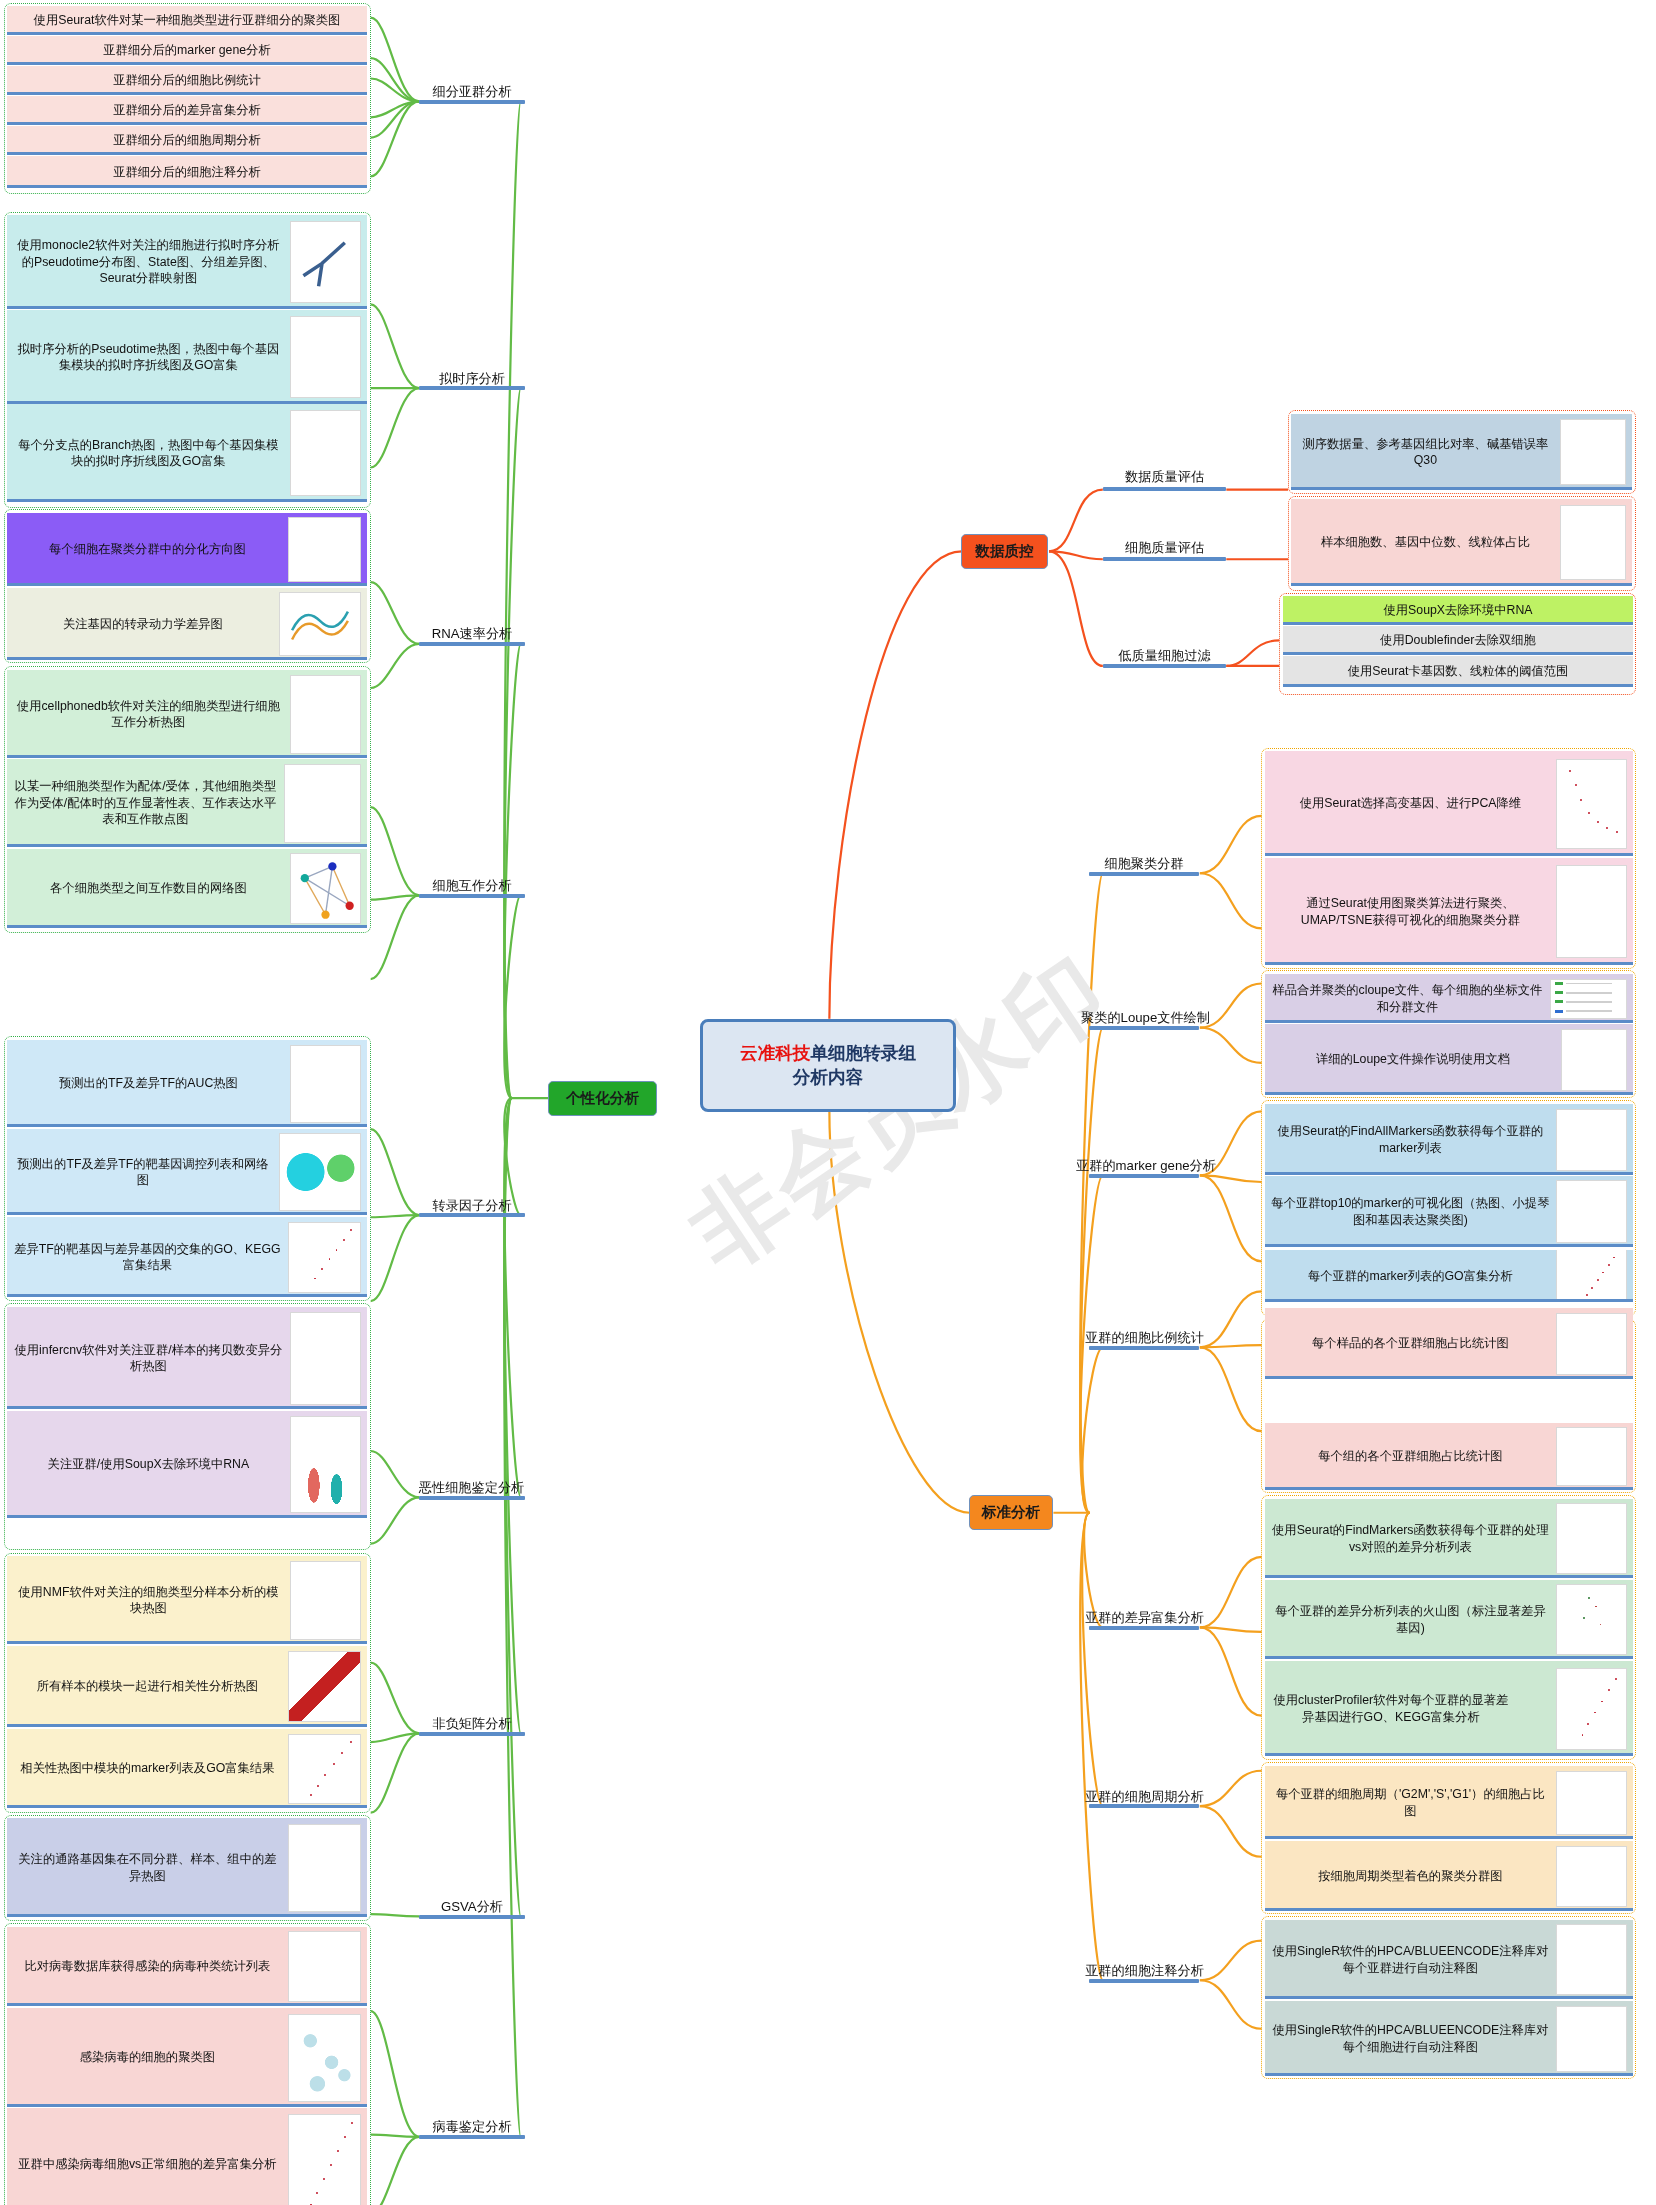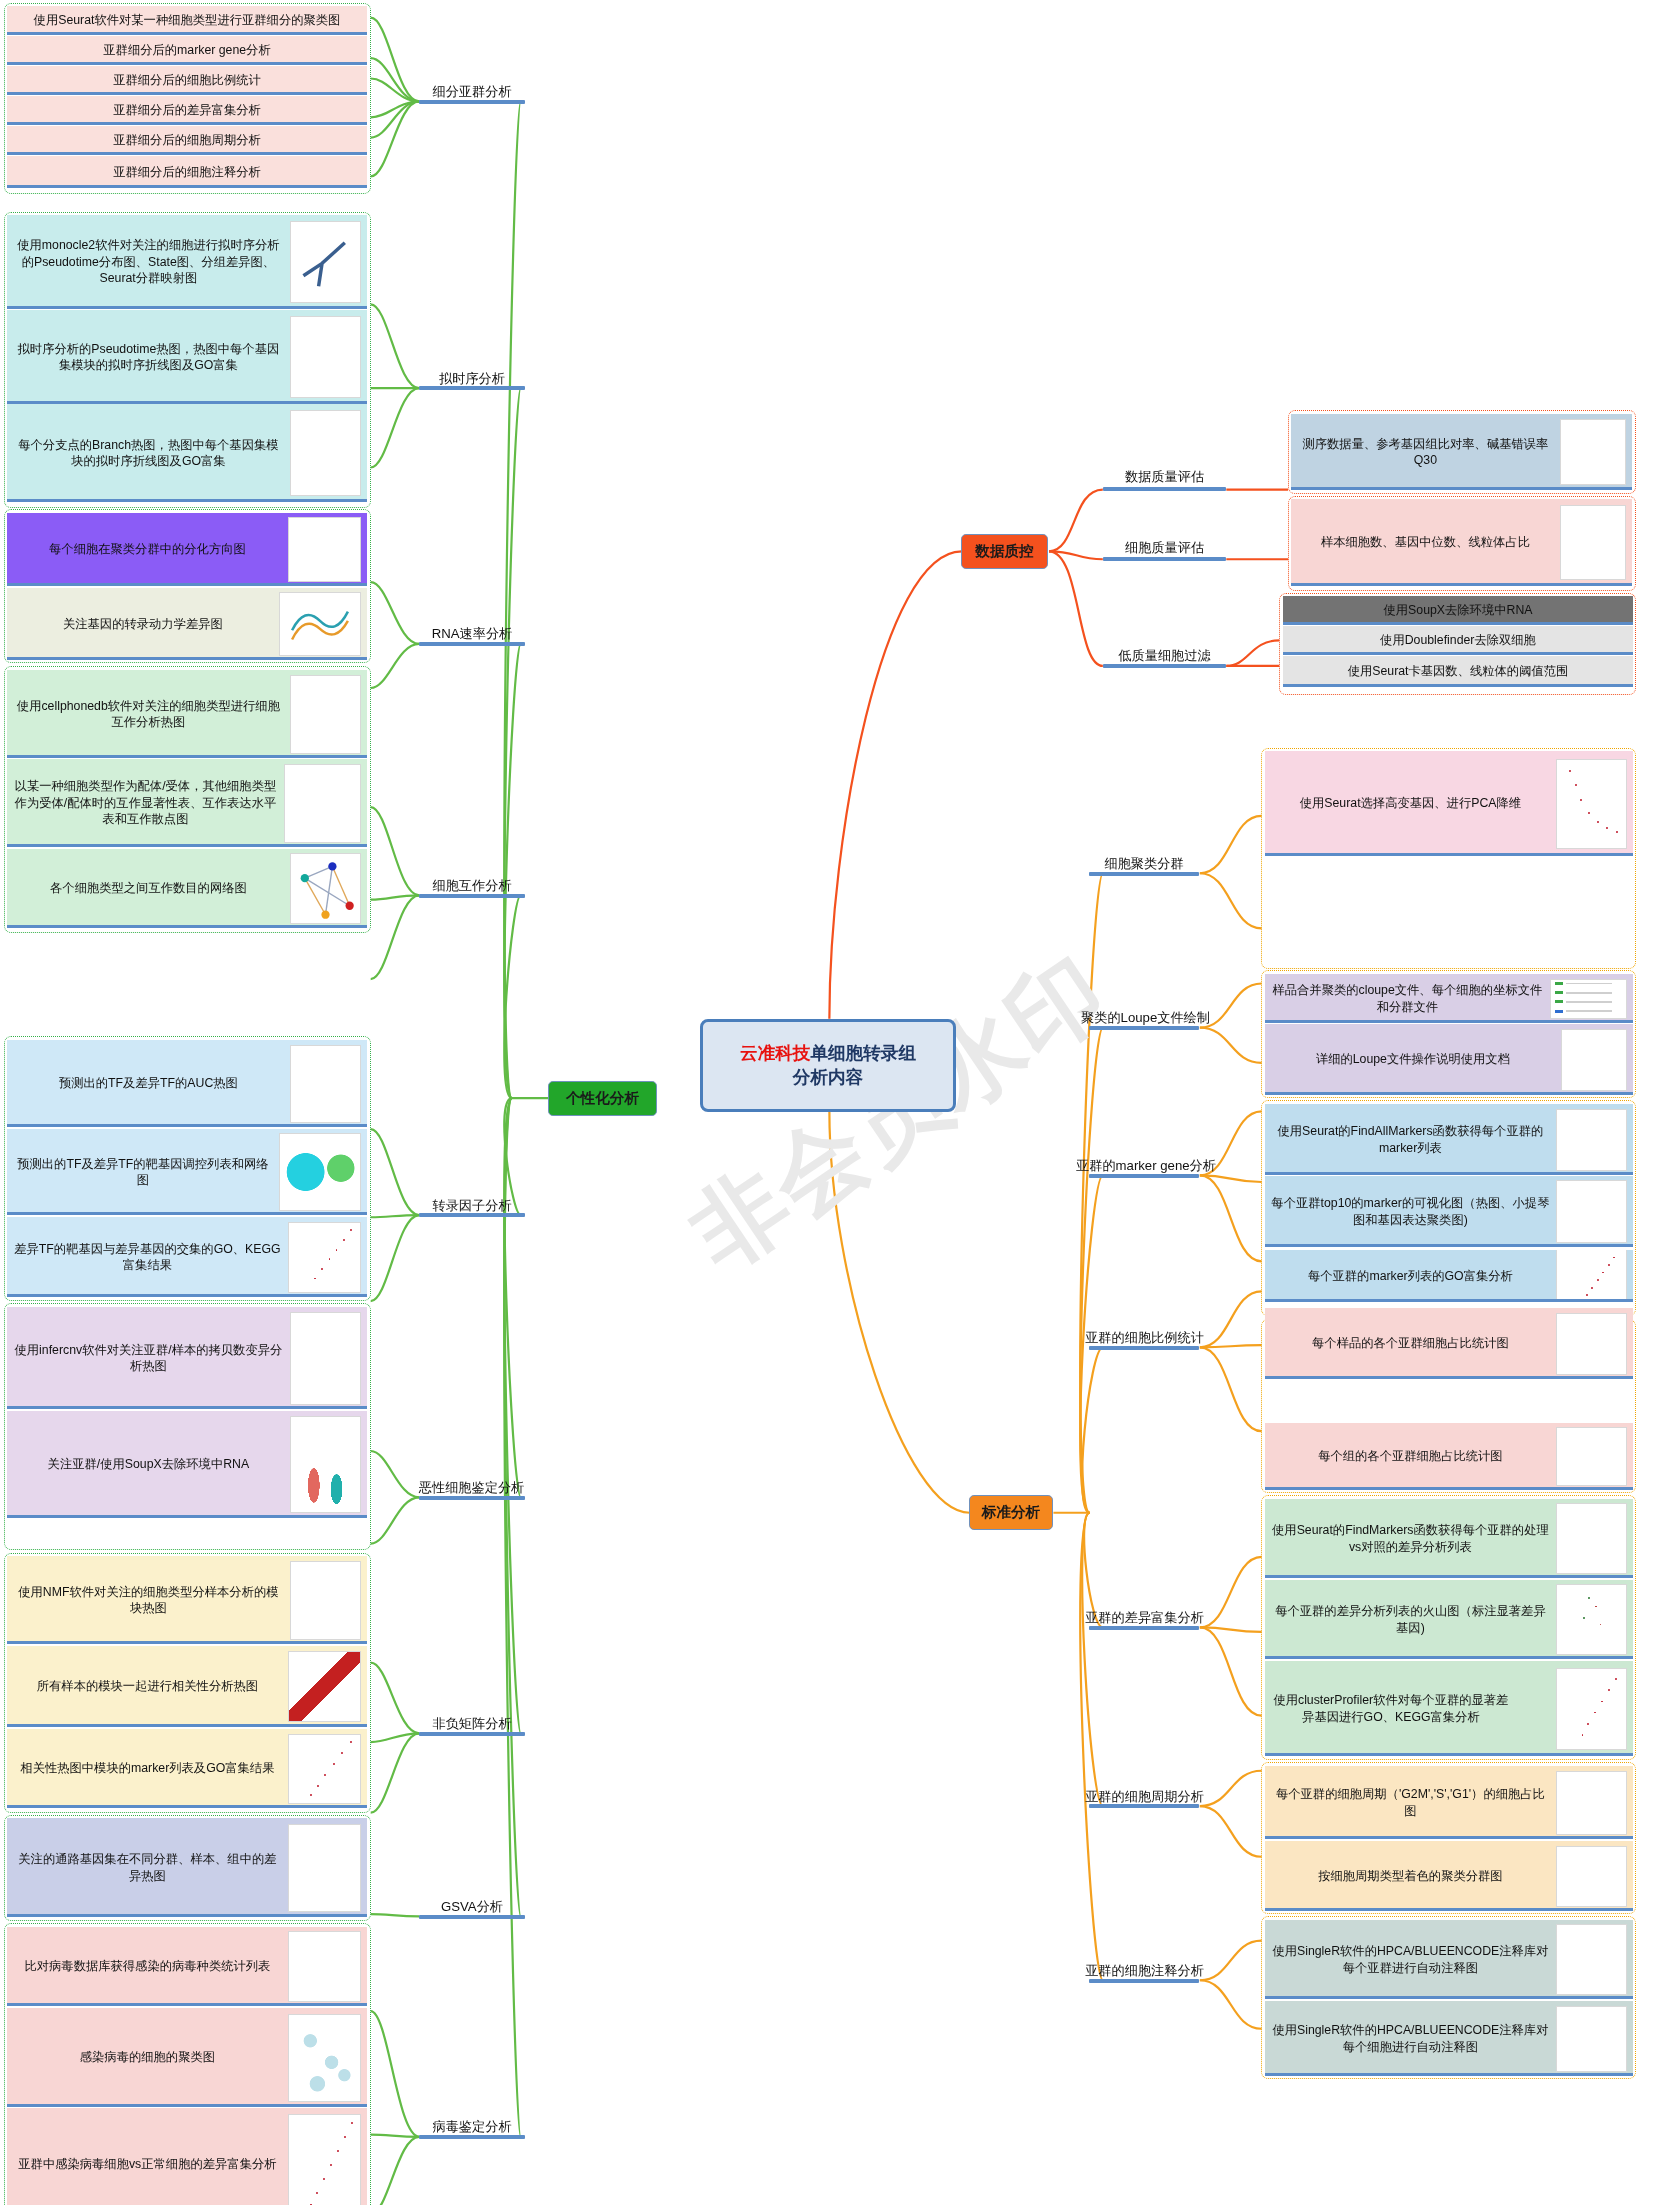--- a/index.html
+++ b/index.html
@@ -280,21 +280,21 @@
     <div class="thumb th-table" style="width:66px;height:66px;margin-right:6.2px;"></div>
     <div class="sep"></div>
   </div>
 
   <div class="leaf" style="left:1291px; top:499px; width:341px; height:87px; background:#f8d6d4;">
     <div class="txt">样本细胞数、基因中位数、线粒体占比</div>
     <div class="thumb th-violin" style="width:66px;height:75px;margin-right:6.2px;"></div>
     <div class="sep"></div>
   </div>
 
-  <div class="leaf" style="left:1283px; top:596px; width:350px; height:29px; background:#737373;">
+  <div class="leaf" style="left:1283px; top:596px; width:350px; height:29px; background:#bef264;">
     <div class="txt">使用SoupX去除环境中RNA</div>
     <div class="sep"></div>
   </div>
   <div class="leaf" style="left:1283px; top:626px; width:350px; height:29px; background:#e4e4e4;">
     <div class="txt">使用Doublefinder去除双细胞</div>
     <div class="sep"></div>
   </div>
   <div class="leaf" style="left:1283px; top:656px; width:350px; height:31px; background:#e4e4e4;">
     <div class="txt">使用Seurat卡基因数、线粒体的阈值范围</div>
     <div class="sep"></div>
@@ -333,20 +333,25 @@
     <div class="txt">使用Seurat选择高变基因、进行PCA降维</div>
     <div class="thumb th-curve" style="width:71px;height:90px;margin-right:6.2px;">
       <div class="mini-dot" style="left:18%;top:12%"></div>
         <div class="mini-dot" style="left:26%;top:28%"></div>
       <div class="mini-dot" style="left:34%;top:45%"></div>
         <div class="mini-dot" style="left:45%;top:60%"></div>
       <div class="mini-dot" style="left:58%;top:70%"></div>
         <div class="mini-dot" style="left:72%;top:77%"></div>
       <div class="mini-dot" style="left:86%;top:81%"></div>
     </div>
+    <div class="sep"></div>
+  </div>
+  <div class="leaf" style="left:1265px; top:858px; width:368px; height:107px; background:#f8d7e3;">
+    <div class="txt">通过Seurat使用图聚类算法进行聚类、UMAP/TSNE获得可视化的细胞聚类分群</div>
+    <div class="thumb th-scatter" style="width:71px;height:93px;margin-right:6.2px;"></div>
     <div class="sep"></div>
   </div>
 
   <div class="leaf" style="left:1265px; top:974px; width:368px; height:49px; background:#d9cfe6;">
     <div class="txt">样品合并聚类的cloupe文件、每个细胞的坐标文件和分群文件</div>
     <div class="thumb th-files" style="width:77px;height:40px;margin-right:6.2px;">
       <div class="file-row" style="top:6%">
           <div class="file-chip"></div>
           <div class="file-txt"></div>
         </div>

